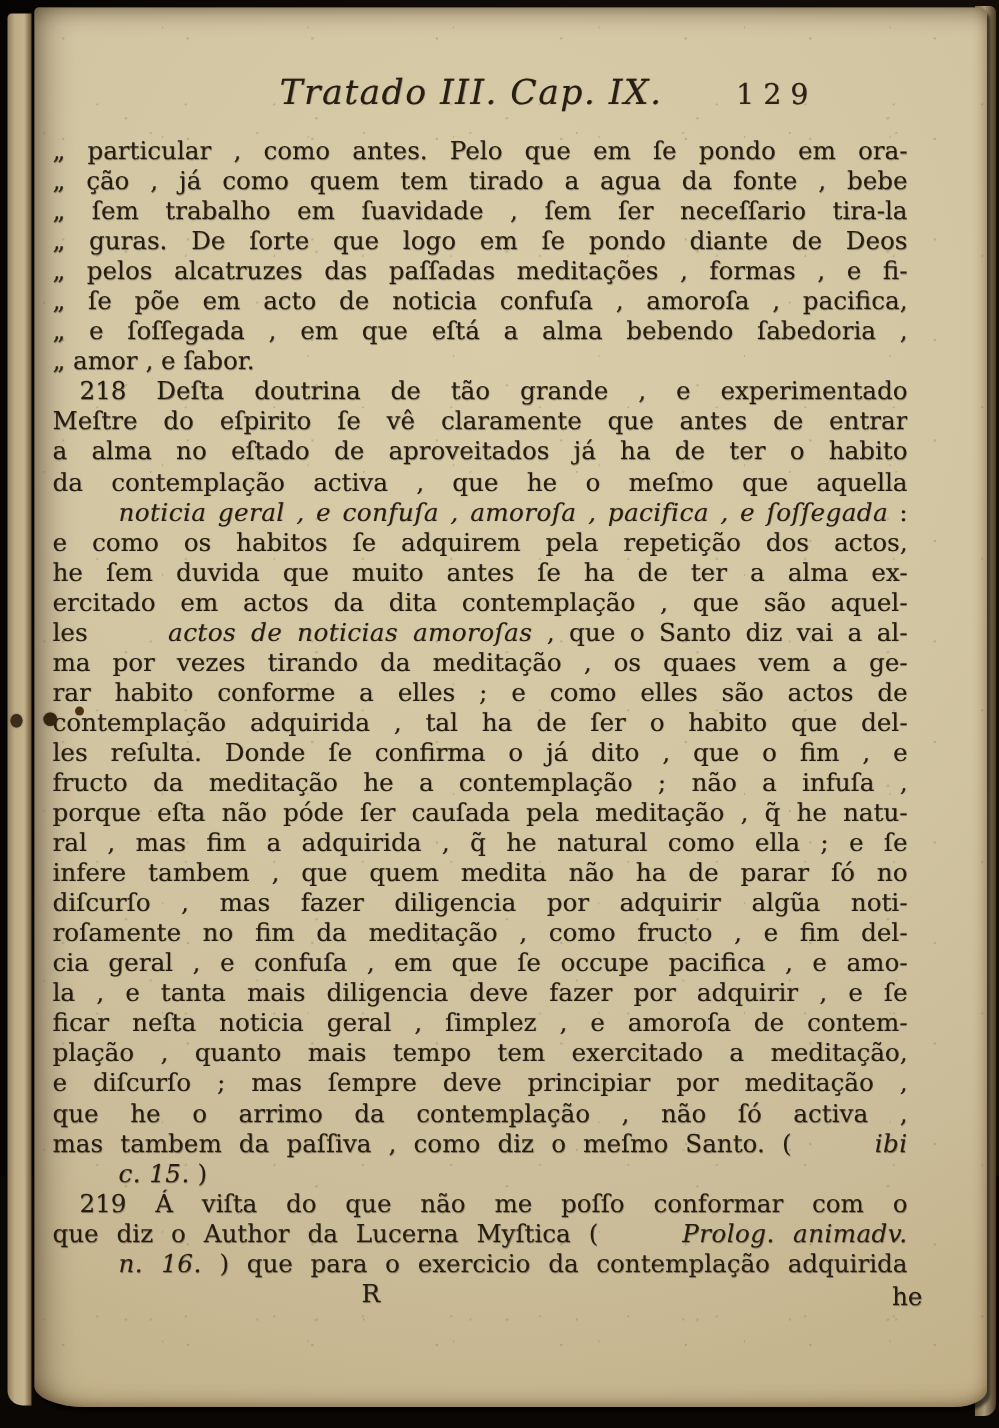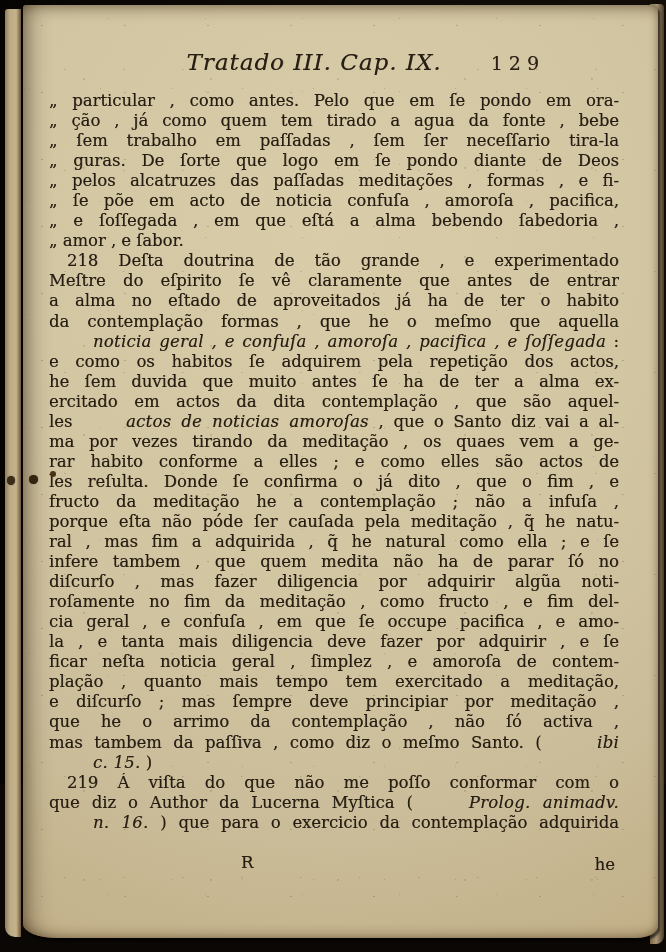--- a/index.html
+++ b/index.html
@@ -73,21 +73,21 @@
   .page-number {
     position: absolute;
     right: 74px; top: 3px;
     font-size: 19px;
     letter-spacing: 6px;
     color: #2b2116;
     text-shadow: 0.3px 0.3px 0.5px rgba(43, 33, 22, 0.5);
   }
   .text-block {
     position: absolute;
-    left: 26px; top: 86px; width: 570px;
+    left: 12px; top: 86px; width: 570px;
     color: #261d12;
     font-size: 16.4px;
     text-shadow: 0.35px 0.35px 0.55px rgba(38, 29, 18, 0.5);
   }
   .line {
     height: 20.05px;
     line-height: 20.05px;
     white-space: nowrap;
     text-align: justify;
   }
@@ -126,37 +126,38 @@
     <div class="texture"></div>
 
     <div class="running-header">
       <span class="chapter-title">Tratado III. Cap. IX.</span>
       <span class="page-number">129</span>
     </div>
 
     <div class="text-block" id="body-lines">
         <div class="line j"><span class="seg">„ particular , como antes. Pelo que em ſe pondo em ora-</span></div>
         <div class="line j"><span class="seg">„ ção , já como quem tem tirado a agua da fonte , bebe</span></div>
-        <div class="line j"><span class="seg">„ ſem trabalho em paſſadas , ſem ſer neceſſario tira-la</span></div>
+        <div class="line j"><span class="seg">„ ſem trabalho em ſuavidade , ſem ſer neceſſario tira-la</span></div>
         <div class="line j"><span class="seg">„ guras. De ſorte que logo em ſe pondo diante de Deos</span></div>
         <div class="line j"><span class="seg">„ pelos alcatruzes das paſſadas meditações , formas , e fi-</span></div>
         <div class="line j"><span class="seg">„ ſe põe em acto de noticia confuſa , amoroſa , pacifica,</span></div>
         <div class="line j"><span class="seg">„ e ſoſſegada , em que eſtá a alma bebendo ſabedoria ,</span></div>
         <div class="line"><span class="seg">„ amor , e ſabor.</span></div>
         <div class="line j ind"><span class="seg">218  Deſta doutrina de tão grande , e experimentado</span></div>
         <div class="line j"><span class="seg">Meſtre do eſpirito ſe vê claramente que antes de entrar</span></div>
         <div class="line j"><span class="seg">a alma no eſtado de aproveitados já ha de ter o habito</span></div>
-        <div class="line j"><span class="seg">da contemplação formas , que he o meſmo que aquella</span></div>
+        <div class="line j"><span class="seg">da contemplação activa , que he o meſmo que aquella</span></div>
         <div class="line j"><span class="seg it">noticia geral , e confuſa , amoroſa , pacifica , e ſoſſegada</span><span class="seg"> :</span></div>
         <div class="line j"><span class="seg">e como os habitos ſe adquirem pela repetição dos actos,</span></div>
         <div class="line j"><span class="seg">he ſem duvida que muito antes ſe ha de ter a alma ex-</span></div>
         <div class="line j"><span class="seg">ercitado em actos da dita contemplação , que são aquel-</span></div>
         <div class="line j"><span class="seg">les </span><span class="seg it">actos de noticias amoroſas</span><span class="seg"> , que o Santo diz vai a al-</span></div>
         <div class="line j"><span class="seg">ma por vezes tirando da meditação , os quaes vem a ge-</span></div>
         <div class="line j"><span class="seg">rar habito conforme a elles ; e como elles são actos de</span></div>
+        <div class="line j"><span class="seg">contemplação adquirida , tal ha de ſer o habito que del-</span></div>
         <div class="line j"><span class="seg">les reſulta. Donde ſe confirma o já dito , que o fim , e</span></div>
         <div class="line j"><span class="seg">fructo da meditação he a contemplação ; não a infuſa ,</span></div>
         <div class="line j"><span class="seg">porque eſta não póde ſer cauſada pela meditação , q̃ he natu-</span></div>
         <div class="line j"><span class="seg">ral , mas fim a adquirida , q̃ he natural como ella ; e ſe</span></div>
         <div class="line j"><span class="seg">infere tambem , que quem medita não ha de parar ſó no</span></div>
         <div class="line j"><span class="seg">diſcurſo , mas fazer diligencia por adquirir algũa noti-</span></div>
         <div class="line j"><span class="seg">roſamente no fim da meditação , como fructo , e fim del-</span></div>
         <div class="line j"><span class="seg">cia geral , e confuſa , em que ſe occupe pacifica , e amo-</span></div>
         <div class="line j"><span class="seg">la , e tanta mais diligencia deve fazer por adquirir , e ſe</span></div>
         <div class="line j"><span class="seg">ficar neſta noticia geral , ſimplez , e amoroſa de contem-</span></div>

